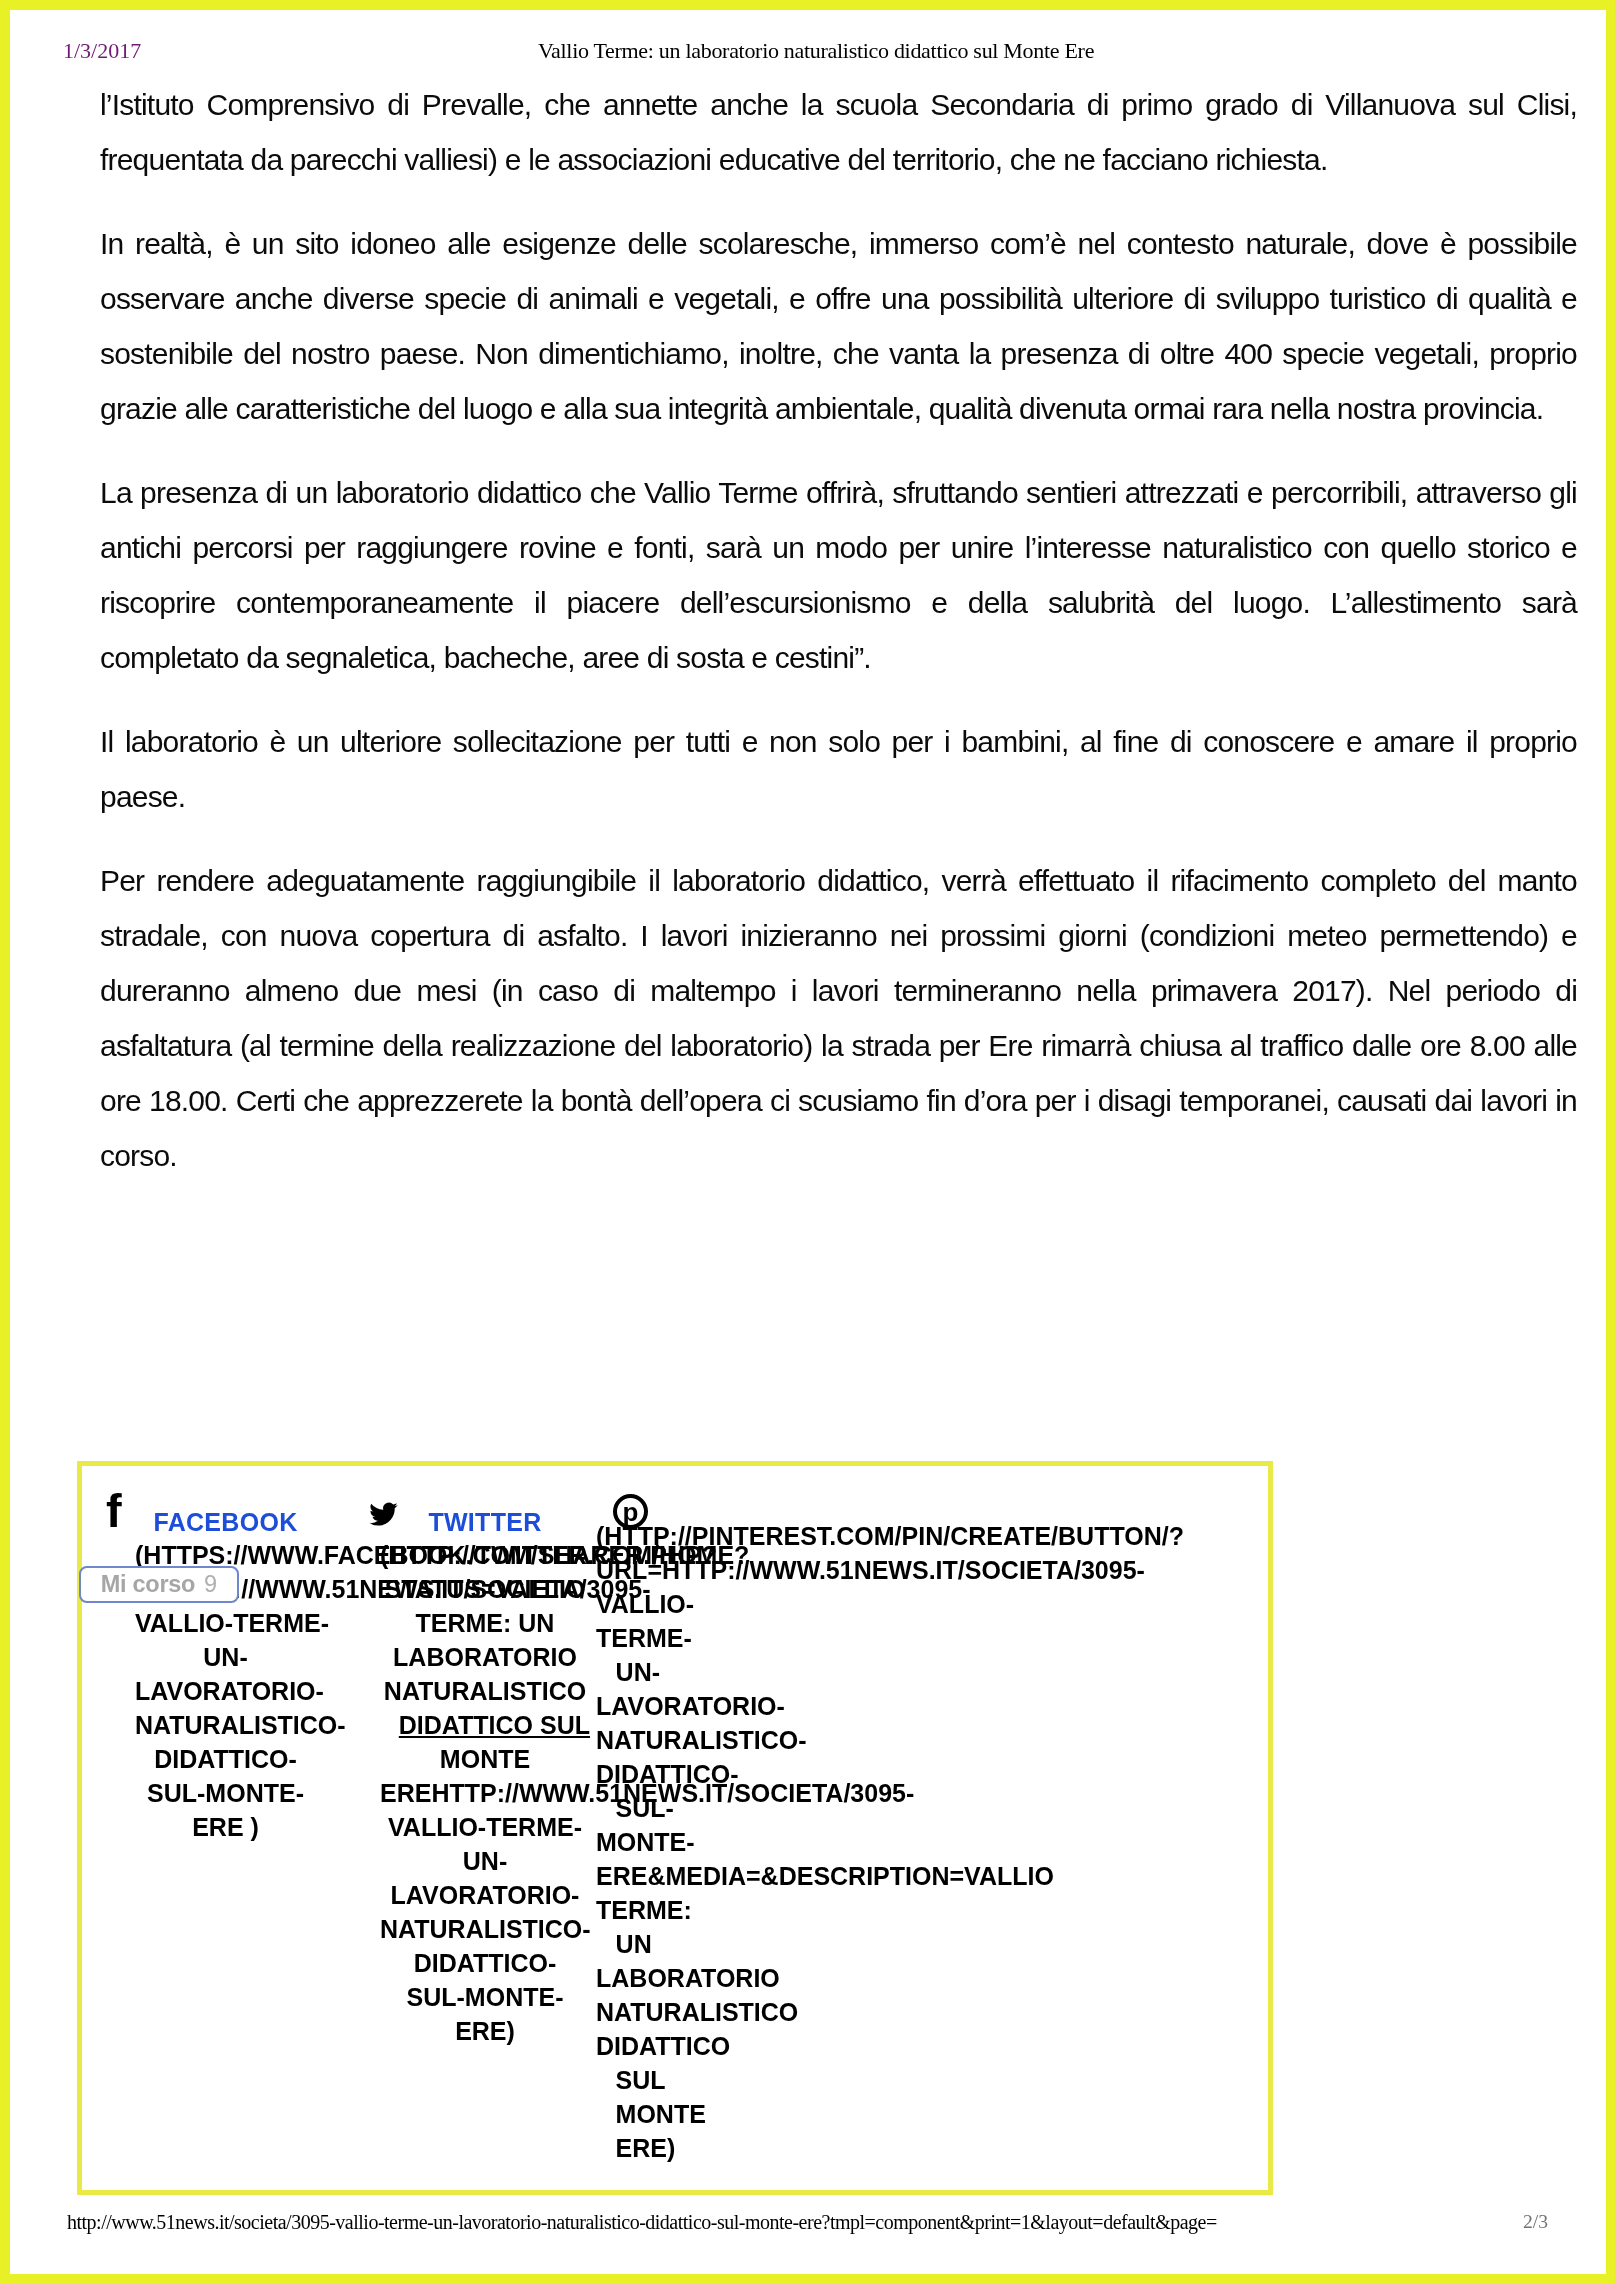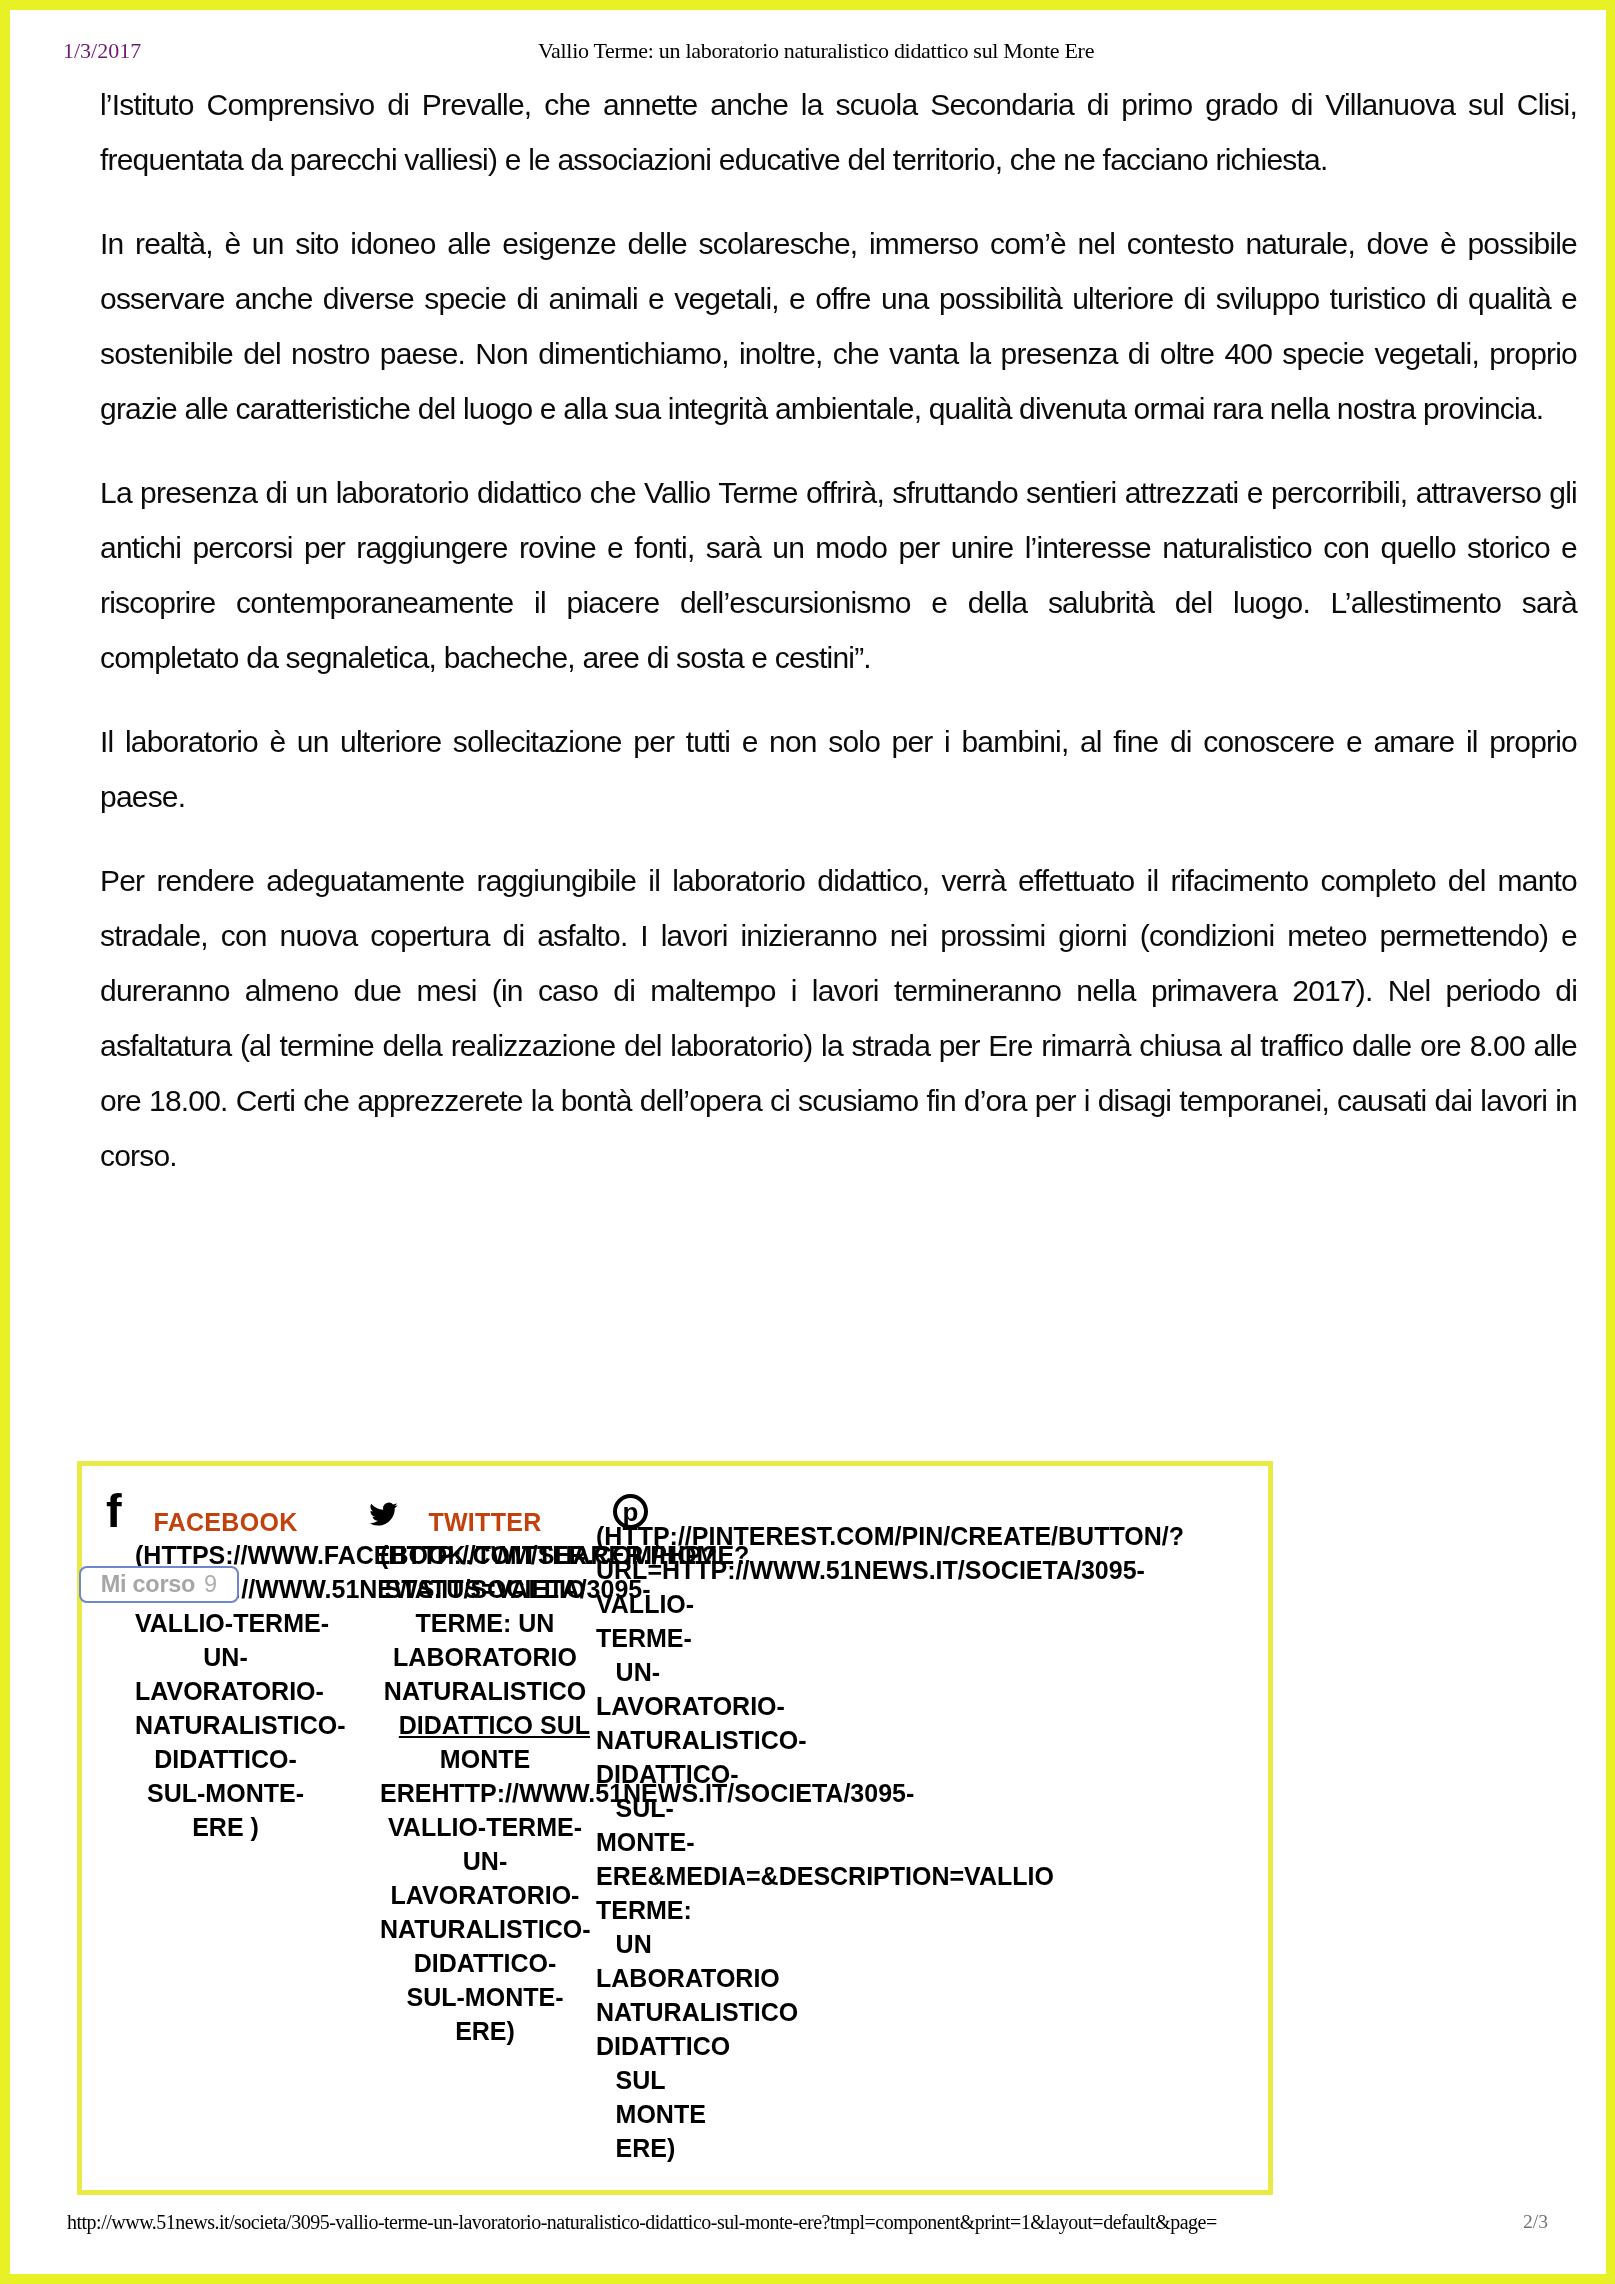--- a/index.html
+++ b/index.html
@@ -34,21 +34,21 @@
     position:absolute; left:77px; top:1461px; width:1196px; height:734px;
     border:5.9px solid #e9ea45; background:#ffffff; box-sizing:border-box;
   }
   .soc-icon{position:absolute; color:#000;}
   .icon-f{left:106px; top:1491px; font-size:47px; font-weight:700; line-height:39px;}
   .icon-tw{left:365px; top:1499px;}
   .icon-pin{left:613px; top:1494px; width:35px; height:35px; border:4.6px solid #000;
     border-radius:50%; box-sizing:border-box; text-align:center;}
   .icon-pin span{font-size:26px; font-weight:700; line-height:29px; display:inline-block;}
   .soc-label{
-    position:absolute; top:1508px; font-size:25px; font-weight:700; color:#c2410c;
+    position:absolute; top:1508px; font-size:25px; font-weight:700; color:#1d4ed8;
     text-align:center; letter-spacing:0.3px;
   }
   .lbl-fb{left:135px; width:181px;}
   .lbl-tw{left:380px; width:210px;}
   .soc-col{
     position:absolute; font-size:25px; font-weight:700; color:#000; line-height:34px;
   }
   .soc-col .soc-line{white-space:nowrap;}
   .col-fb{left:135px; top:1538px; width:181px;}
   .col-tw{left:380px; top:1538px; width:210px;}

